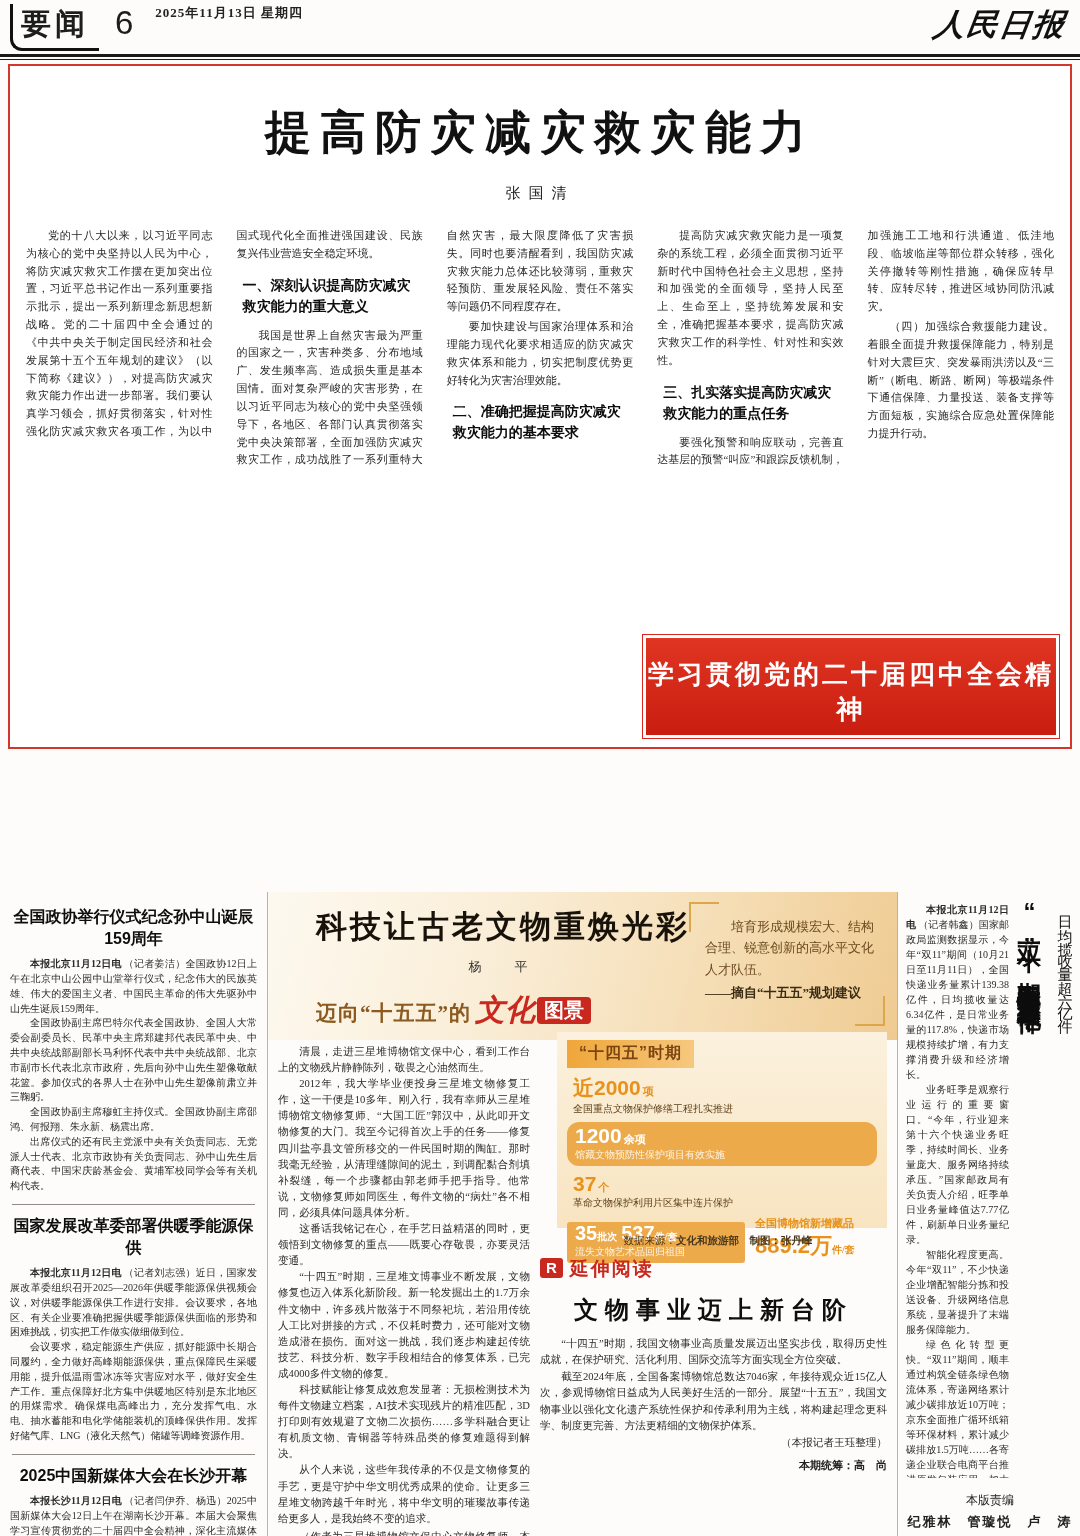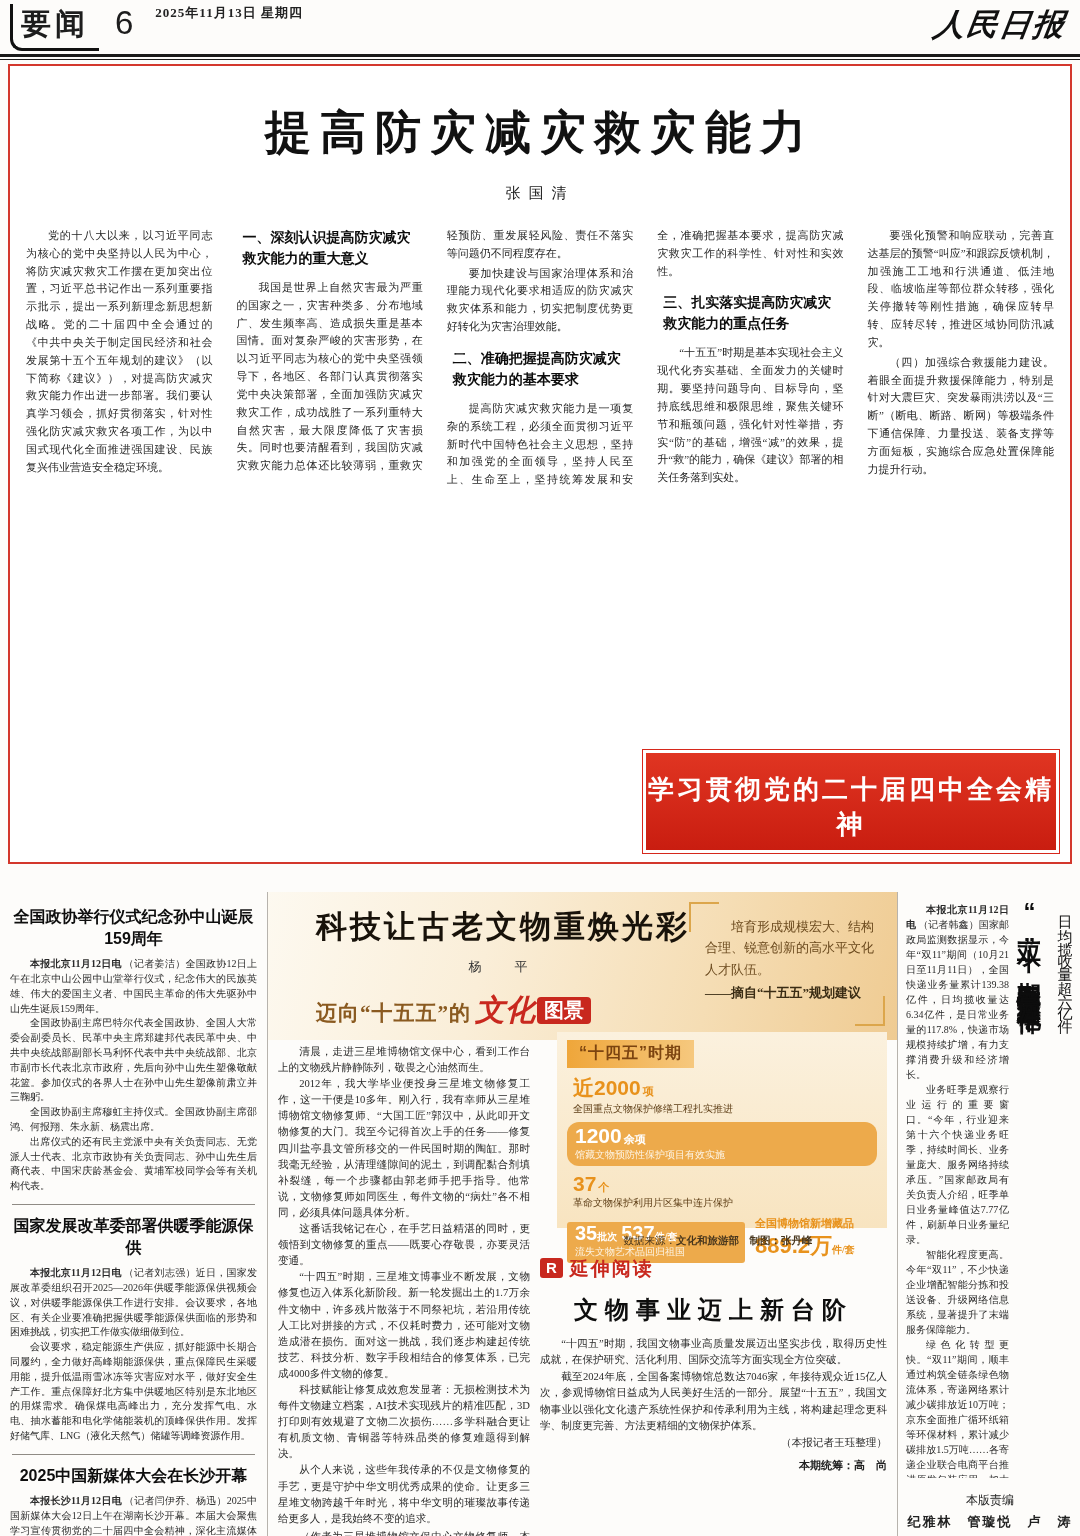--- a/index.html
+++ b/index.html
@@ -9,21 +9,21 @@
 
   
   .masthead { position:absolute; top:0; left:0; right:0; height:52px; display:flex; align-items:flex-start; padding:4px 14px 2px 10px; }
   .mh-section { font-family:"Liberation Sans","DejaVu Sans",sans-serif; font-weight:bold; font-size:30px; padding:0 10px 3px 8px; border-left:3px solid #111; border-bottom:3px solid #111; border-radius:0 0 0 12px; letter-spacing:4px; }
   .mh-page { font-family:"Liberation Sans","DejaVu Sans",sans-serif; font-size:33px; margin:0 0 0 16px; }
   .mh-date { font-size:13px; font-weight:bold; margin:0 0 6px 22px; letter-spacing:1px; color:#222; }
   .mh-logo { margin-left:auto; font-size:31px; font-weight:bold; font-style:italic; transform:skewX(-8deg); letter-spacing:2px; color:#111; }
   .mh-rule { position:absolute; top:54px; left:0; right:0; height:6px; border-top:3px solid #1a1a1a; border-bottom:1px solid #1a1a1a; }
 
   
-  .lead-box { position:absolute; top:64px; left:8px; right:8px; height:800px; border:2px solid #d3372c; background:#fff; padding:10px 16px; }
+  .lead-box { position:absolute; top:64px; left:8px; right:8px; height:685px; border:2px solid #d3372c; background:#fff; padding:10px 16px; }
   .lead-title { text-align:center; font-weight:bold; font-size:46px; letter-spacing:9px; margin-top:26px; color:#111; }
   .lead-author { text-align:center; font-size:15px; letter-spacing:8px; margin:20px 0 24px; color:#222; }
   .lead-cols { column-count:5; column-gap:24px; height:600px; font-size:11px; line-height:1.62; text-align:justify; color:#262626; }
   .blk { text-indent:2em; margin-bottom:2px; }
   .blk-h { font-family:"Liberation Sans","DejaVu Sans",sans-serif; font-weight:bold; font-size:14px; text-indent:0; text-align:left; margin:12px 6px 10px; color:#0d0d0d; line-height:1.5; break-inside:avoid; }
   .banner-wrap { position:absolute; right:10px; bottom:8px; width:418px; background:#fff; padding:3px; border:1px solid #d6281c; }
   .banner { background:linear-gradient(#e03522,#c91d10); color:#fff; font-family:"Liberation Sans","DejaVu Sans",sans-serif; font-weight:bold; font-size:26px; letter-spacing:3px; text-align:center; padding:19px 0 8px; }
 
   
   .bottom { position:absolute; top:892px; left:0; right:0; bottom:0; display:flex; }
@@ -115,21 +115,20 @@
     <div class="lead-author">张国清</div>
     <div class="lead-cols">
 
     <div class="blk blk-p"><span>党的十八大以来，以习近平同志为核心的党中央坚持以人民为中心，将防灾减灾救灾工作摆在更加突出位置，习近平总书记作出一系列重要指示批示，提出一系列新理念新思想新战略。党的二十届四中全会通过的《中共中央关于制定国民经济和社会发展第十五个五年规划的建议》（以下简称《建议》），对提高防灾减灾救灾能力作出进一步部署。我们要认真学习领会，抓好贯彻落实，针对性强化防灾减灾救灾各项工作，为以中国式现代化全面推进强国建设、民族复兴伟业营造安全稳定环境。</span></div>
         <div class="blk blk-h"><span>一、深刻认识提高防灾减灾救灾能力的重大意义</span></div>
         <div class="blk blk-p"><span>我国是世界上自然灾害最为严重的国家之一，灾害种类多、分布地域广、发生频率高、造成损失重是基本国情。面对复杂严峻的灾害形势，在以习近平同志为核心的党中央坚强领导下，各地区、各部门认真贯彻落实党中央决策部署，全面加强防灾减灾救灾工作，成功战胜了一系列重特大自然灾害，最大限度降低了灾害损失。同时也要清醒看到，我国防灾减灾救灾能力总体还比较薄弱，重救灾轻预防、重发展轻风险、责任不落实等问题仍不同程度存在。</span></div>
         <div class="blk blk-p"><span>要加快建设与国家治理体系和治理能力现代化要求相适应的防灾减灾救灾体系和能力，切实把制度优势更好转化为灾害治理效能。</span></div>
         <div class="blk blk-h"><span>二、准确把握提高防灾减灾救灾能力的基本要求</span></div>
         <div class="blk blk-p"><span>提高防灾减灾救灾能力是一项复杂的系统工程，必须全面贯彻习近平新时代中国特色社会主义思想，坚持和加强党的全面领导，坚持人民至上、生命至上，坚持统筹发展和安全，准确把握基本要求，提高防灾减灾救灾工作的科学性、针对性和实效性。</span></div>
         <div class="blk blk-h"><span>三、扎实落实提高防灾减灾救灾能力的重点任务</span></div>
-        <div class="blk blk-p"><span>“十五五”时期是基本实现社会主义现代化夯实基础、全面发力的关键时期。要坚持问题导向、目标导向，坚持底线思维和极限思维，聚焦关键环节和瓶颈问题，强化针对性举措，夯实“防”的基础，增强“减”的效果，提升“救”的能力，确保《建议》部署的相关任务落到实处。</span></div>
         <div class="blk blk-p"><span>要强化预警和响应联动，完善直达基层的预警“叫应”和跟踪反馈机制，加强施工工地和行洪通道、低洼地段、临坡临崖等部位群众转移，强化关停撤转等刚性措施，确保应转早转、应转尽转，推进区域协同防汛减灾。</span></div>
         <div class="blk blk-p"><span>（四）加强综合救援能力建设。着眼全面提升救援保障能力，特别是针对大震巨灾、突发暴雨洪涝以及“三断”（断电、断路、断网）等极端条件下通信保障、力量投送、装备支撑等方面短板，实施综合应急处置保障能力提升行动。</span></div>
       </div>
     <div class="banner-wrap">
       <div class="banner">学习贯彻党的二十届四中全会精神</div>
     </div>
   </div>
 
   <div class="bottom">
 

